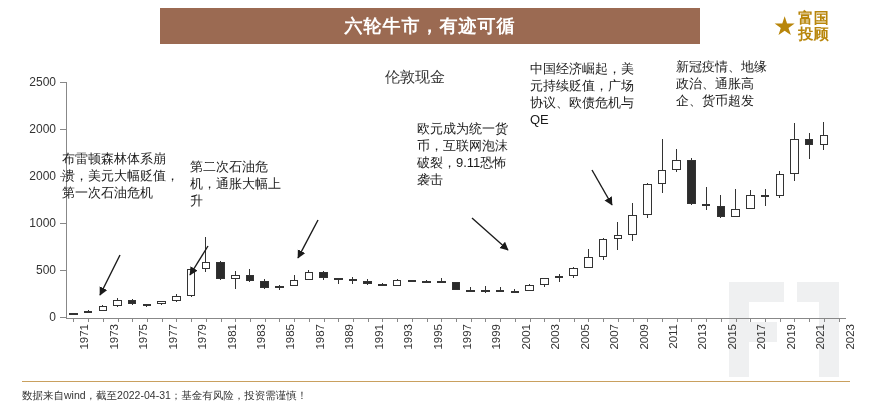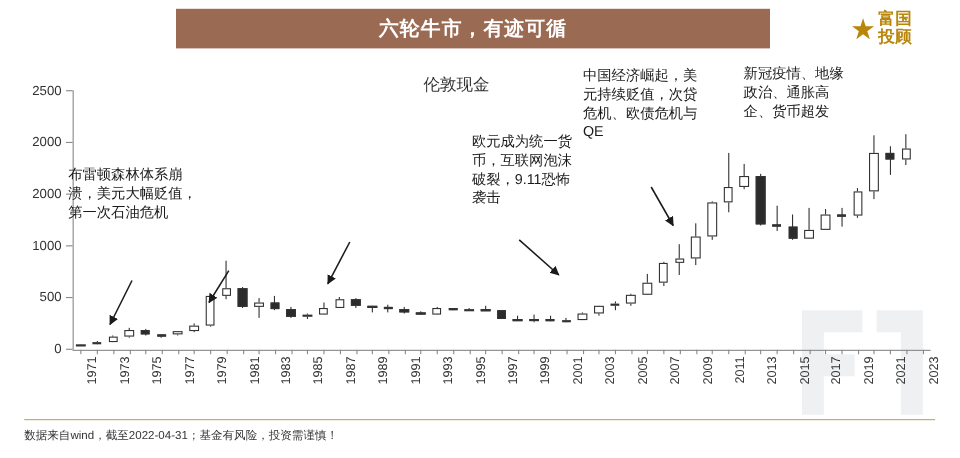--- a/index.html
+++ b/index.html
@@ -408,22 +408,23 @@
       <div class="body up" style="left: 724.223px; top: 56.588px; width: 8.53585px; height: 35.814px;"></div>
       <div class="wick" style="left: 742.708px; top: 50.854px; height: 25.85px;"></div>
       <div class="body down" style="left: 738.94px; top: 56.588px; width: 8.53585px; height: 6.486px;"></div>
       <div class="wick" style="left: 757.425px; top: 40.42px; height: 27.26px;"></div>
       <div class="body up" style="left: 753.657px; top: 52.922px; width: 8.53585px; height: 10.152px;"></div>
     </div>
 
   <div id="series-label" style="left:385px; top:18px;">伦敦现金</div>
 
   <div class="anno" style="left:62px; top:100px; width:118px;">布雷顿森林体系崩溃，美元大幅贬值，第一次石油危机</div>
-  <div class="anno" style="left:417px; top:70px; width:98px;margin-left:12px;">欧元成为统一货币，互联网泡沫破裂，9.11恐怖袭击</div>
-  <div class="anno" style="left:530px; top:10px; width:108px;">中国经济崛起，美元持续贬值，次贷危机、欧债危机与QE</div>
+  <div class="anno" style="left:190px; top:108px; width:100px;">第二次石油危机，通胀大幅上升</div>
+  <div class="anno" style="left:417px; top:70px; width:98px;">欧元成为统一货币，互联网泡沫破裂，9.11恐怖袭击</div>
+  <div class="anno" style="left:530px; top:10px; width:108px;">中国经济崛起，美元持续贬值，广场协议、欧债危机与QE</div>
   <div class="anno" style="left:676px; top:8px; width:96px;">新冠疫情、地缘政治、通胀高企、货币超发</div>
 
   <svg class="arrow-svg" style="left:0; top:0; width:873px; height:330px;">
     <defs>
       <marker id="ah" markerWidth="7" markerHeight="7" refX="5.5" refY="3" orient="auto">
         <path d="M0,0 L6,3 L0,6 z" fill="#1a1a1a"></path>
       </marker>
     </defs>
     <line x1="120" y1="205" x2="100" y2="245" stroke="#1a1a1a" stroke-width="1.4" marker-end="url(#ah)"></line>
     <line x1="208" y1="196" x2="190" y2="225" stroke="#1a1a1a" stroke-width="1.4" marker-end="url(#ah)"></line>

